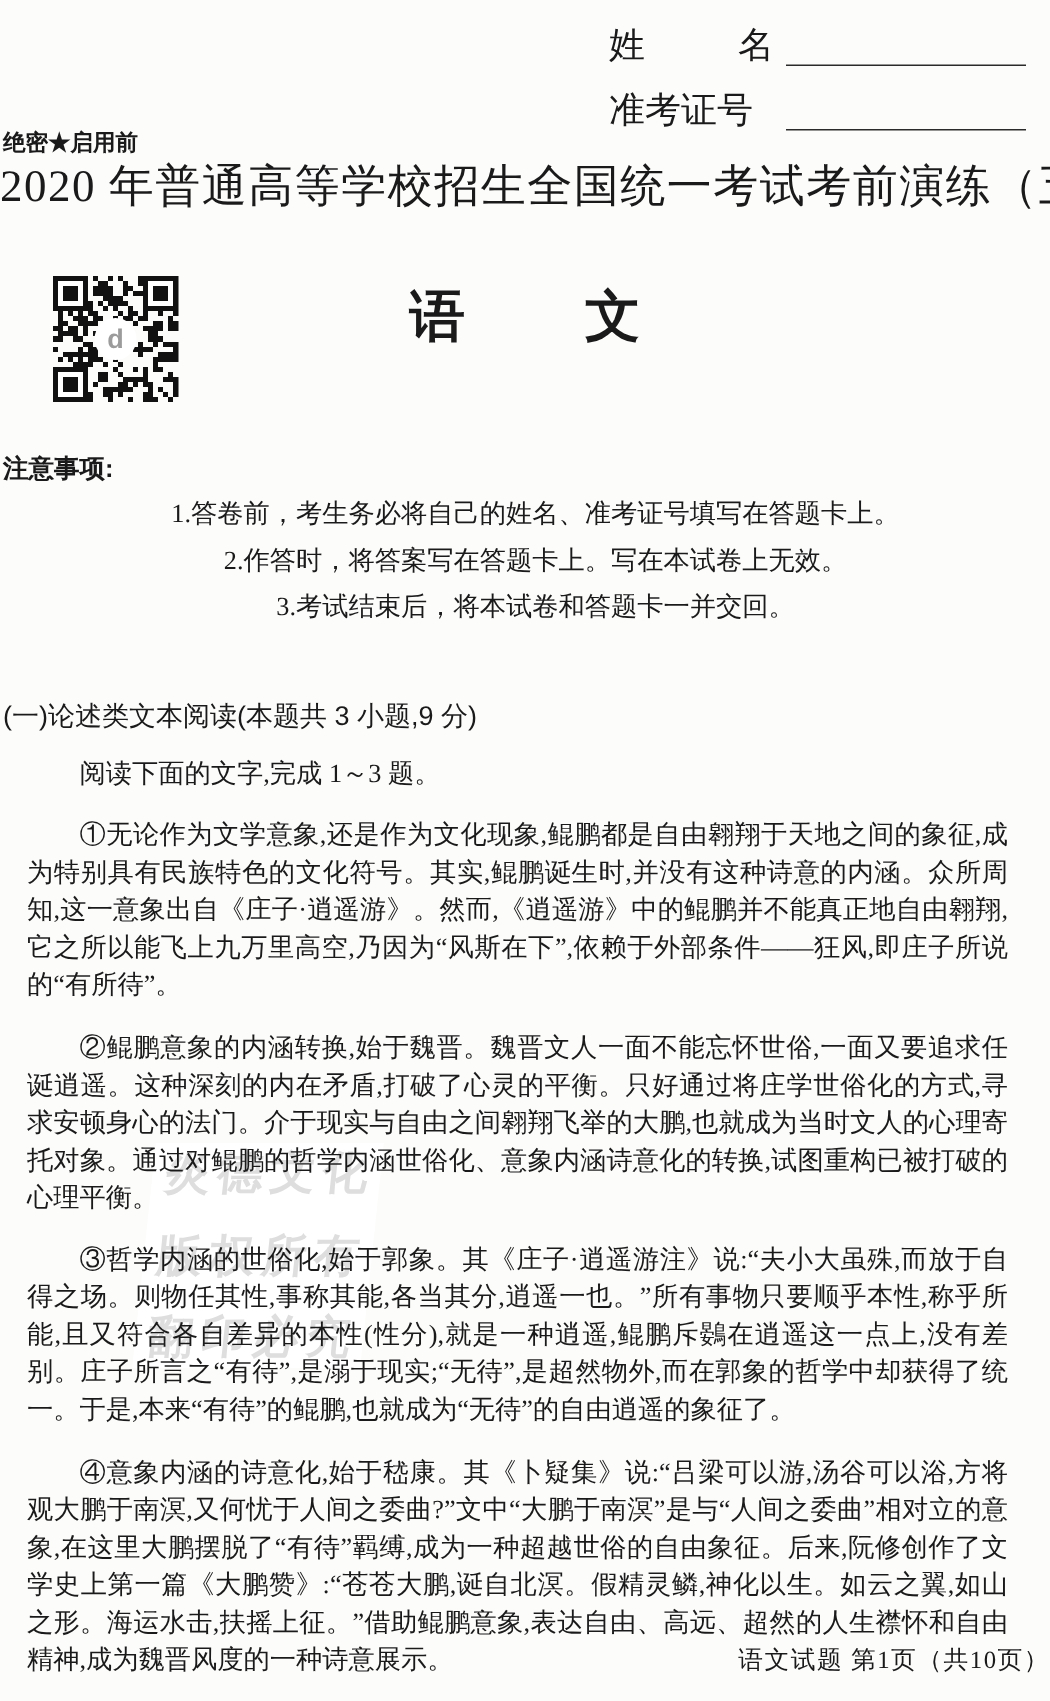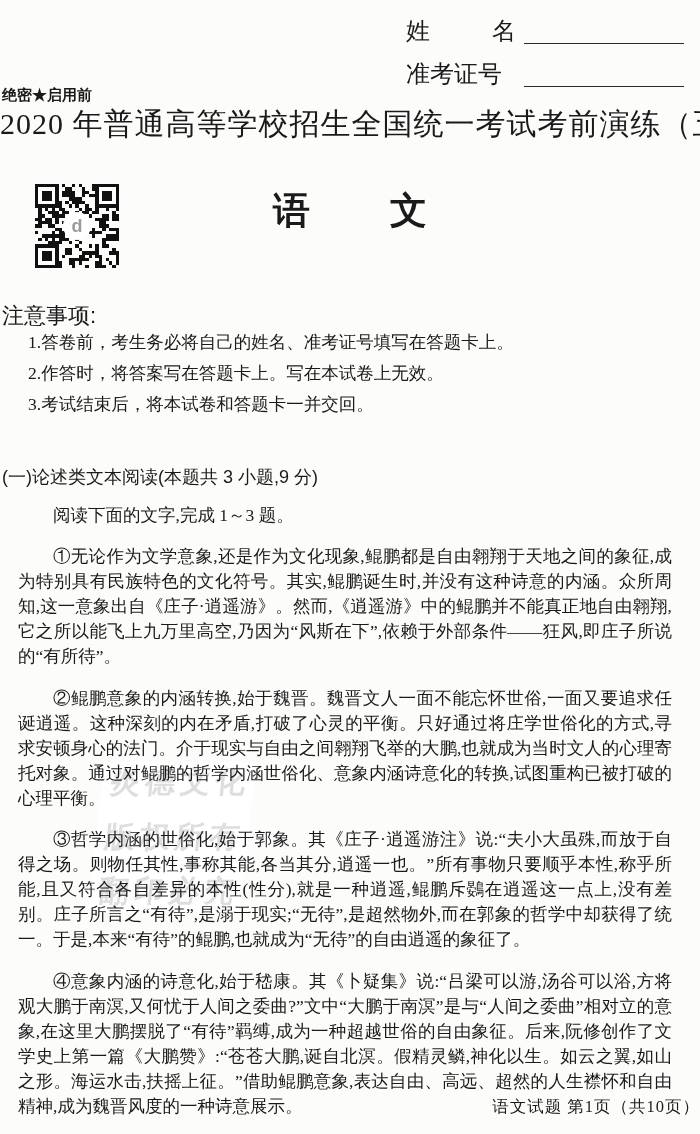--- a/index.html
+++ b/index.html
@@ -52,25 +52,25 @@
   }
   .subject-title{
     position:absolute;top:186px;left:0;width:100%;
     display:flex;justify-content:center;gap:80px;
     font-size:37px;font-weight:600;letter-spacing:0;
   }
   
   .notice-head{
     position:absolute;top:301px;left:2px;
     font-family:"Liberation Sans","DejaVu Sans",sans-serif;
-    font-weight:400;font-size:22px;
+    font-weight:700;font-size:17px;
   }
   .notice-list{
     position:absolute;top:327px;left:28px;right:14px;
-    font-size:17.5px;line-height:31px;
+    font-size:17.5px;line-height:31px;text-align:center;
   }
   
   .part-title{
     position:absolute;top:437px;left:2px;
     font-family:"Liberation Sans","DejaVu Sans",sans-serif;
     font-weight:700;font-size:17.5px;
   }
   .subpart-title{
     position:absolute;top:465px;left:2px;
     font-family:"Liberation Sans","DejaVu Sans",sans-serif;

